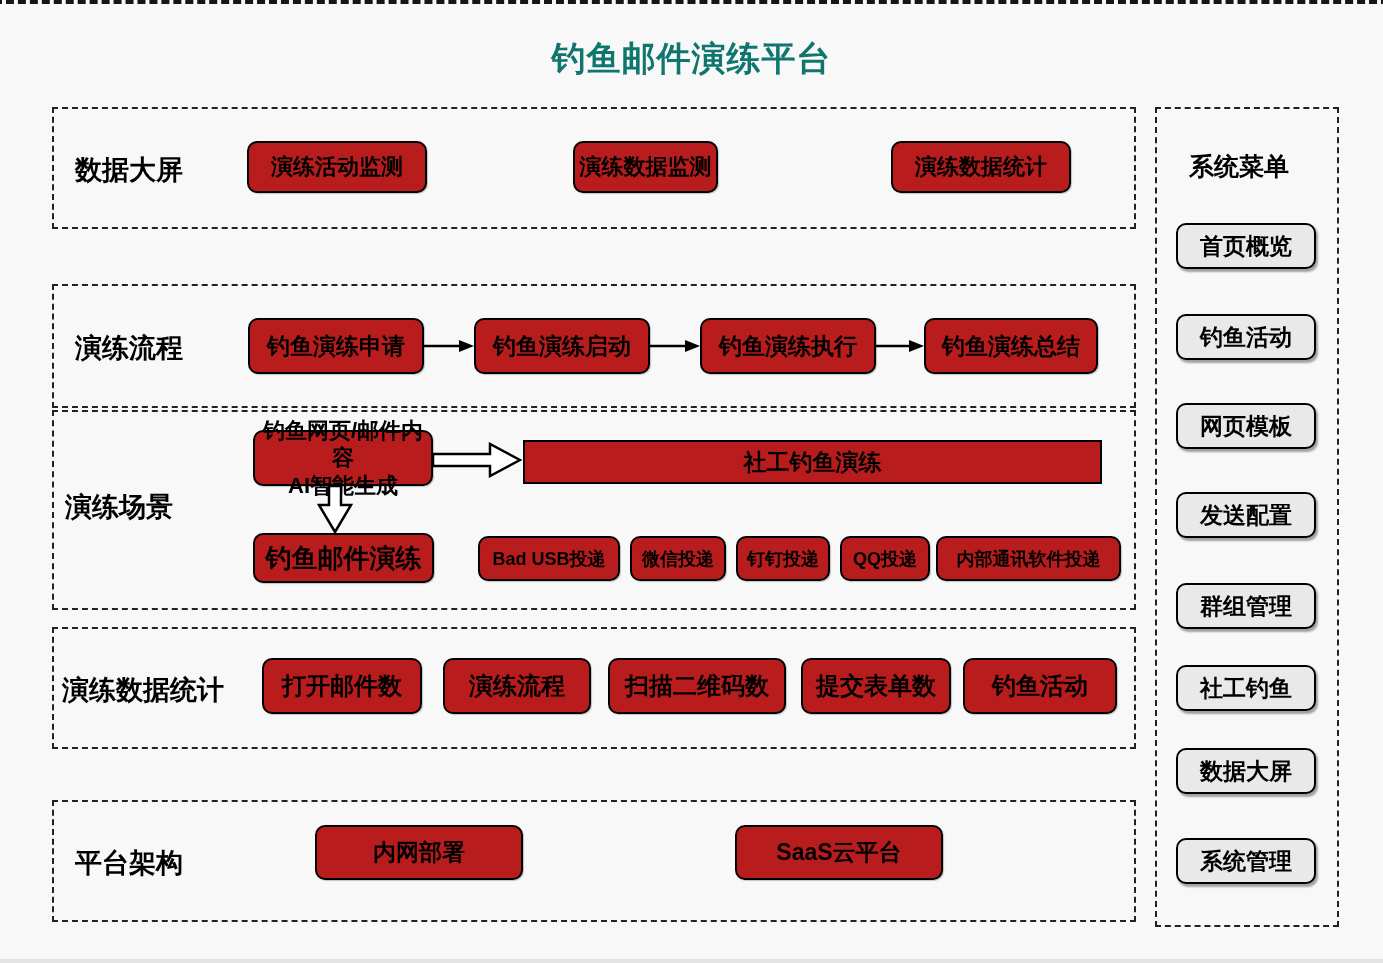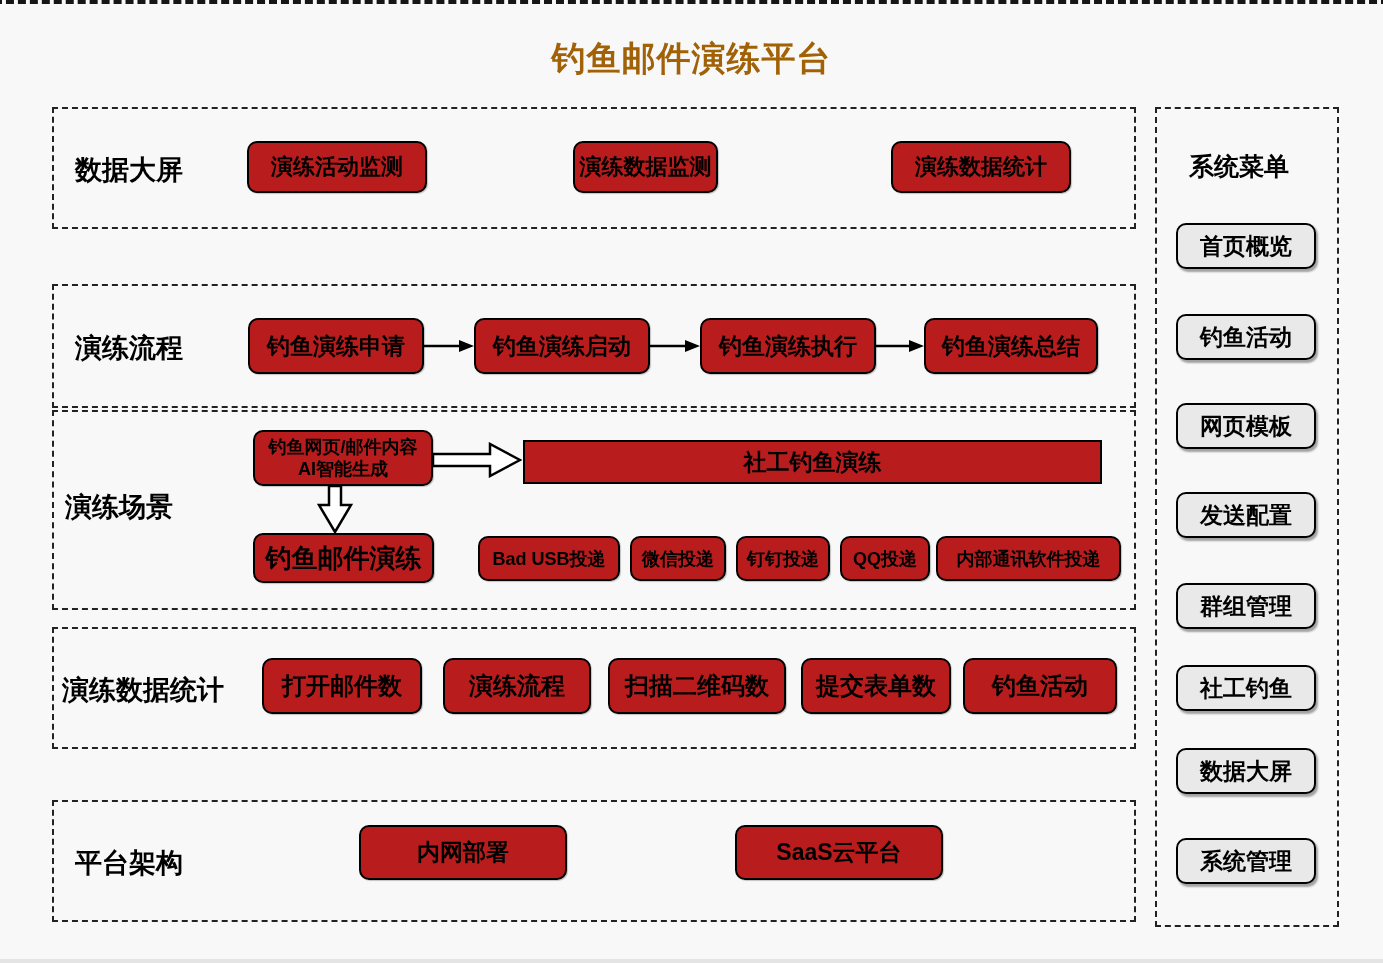--- a/index.html
+++ b/index.html
@@ -16,21 +16,21 @@
   .top-dash{
     position:absolute;top:0;left:-6px;right:-6px;height:0;
     border-top:4px dashed #161616;
   }
   .bottom-strip{
     position:absolute;left:0;right:0;bottom:0;height:4px;
     background:#e4e4e4;
   }
   .page-title{
     position:absolute;top:36px;left:0;width:100%;
-    text-align:center;font-size:34px;font-weight:bold;color:#a16207;
+    text-align:center;font-size:34px;font-weight:bold;color:#0f766e;
     letter-spacing:1px;
   }
   .section{
     position:absolute;
     border:2px dashed #222;
     background:transparent;
   }
   .section-label{
     position:absolute;
     font-weight:bold;color:#000;
@@ -94,21 +94,21 @@
       <polygon points="35,1 50,7 35,13" fill="#000"></polygon>
   </svg>
   <svg class="arrow" style="left:875px;top:339px;" width="49" height="14">
     <line x1="0" y1="7" x2="36" y2="7" stroke="#000" stroke-width="2.5"></line>
       <polygon points="34,1 49,7 34,13" fill="#000"></polygon>
   </svg>
 
   <div class="section" style="left:52px;top:410px;width:1080px;height:196px;"></div>
   <div class="section-label" style="left:65px;top:489px;font-size:27px;">演练场景</div>
 
-  <div class="node two-line" style="left:253px;top:430px;width:180px;height:56px;font-size:18px;">
+  <div class="node two-line" style="left:253px;top:430px;width:180px;height:56px;font-size:22px;">
     <span>钓鱼网页/邮件内容</span>
     <span>AI智能生成</span>
   </div>
 
   <svg class="arrow" style="left:432px;top:442px;" width="90" height="36">
     <polygon points="1,12 58,12 58,2 88,18 58,34 58,24 1,24" fill="#fff" stroke="#000" stroke-width="2.5"></polygon>
   </svg>
 
   <div class="node sharp" style="left:523px;top:440px;width:579px;height:44px;font-size:23px;">社工钓鱼演练</div>
 
@@ -127,21 +127,21 @@
   <div class="section" style="left:52px;top:627px;width:1080px;height:118px;"></div>
   <div class="section-label" style="left:62px;top:672px;font-size:27px;">演练数据统计</div>
   <div class="node" style="left:262px;top:658px;width:160px;height:56px;font-size:24px;">打开邮件数</div>
   <div class="node" style="left:443px;top:658px;width:148px;height:56px;font-size:24px;">演练流程</div>
   <div class="node" style="left:608px;top:658px;width:178px;height:56px;font-size:24px;">扫描二维码数</div>
   <div class="node" style="left:801px;top:658px;width:150px;height:56px;font-size:24px;">提交表单数</div>
   <div class="node" style="left:963px;top:658px;width:154px;height:56px;font-size:24px;">钓鱼活动</div>
 
   <div class="section" style="left:52px;top:800px;width:1080px;height:118px;"></div>
   <div class="section-label" style="left:75px;top:845px;font-size:27px;">平台架构</div>
-  <div class="node" style="left:315px;top:825px;width:208px;height:55px;font-size:23px;margin-left:44px;">内网部署</div>
+  <div class="node" style="left:315px;top:825px;width:208px;height:55px;font-size:23px;">内网部署</div>
   <div class="node" style="left:735px;top:825px;width:208px;height:55px;font-size:23px;">SaaS云平台</div>
 
   <div class="section" style="left:1155px;top:107px;width:180px;height:816px;"></div>
   <div class="section-label" style="left:1189px;top:150px;font-size:25px;">系统菜单</div>
 
   <div class="menu-btn" style="top:223px;">首页概览</div>
   <div class="menu-btn" style="top:314px;">钓鱼活动</div>
   <div class="menu-btn" style="top:403px;">网页模板</div>
   <div class="menu-btn" style="top:492px;">发送配置</div>
   <div class="menu-btn" style="top:583px;">群组管理</div>

